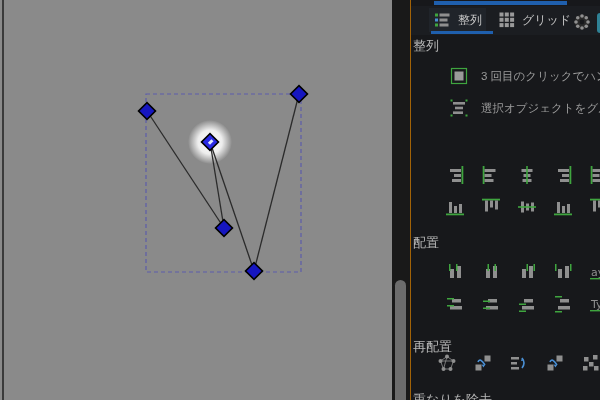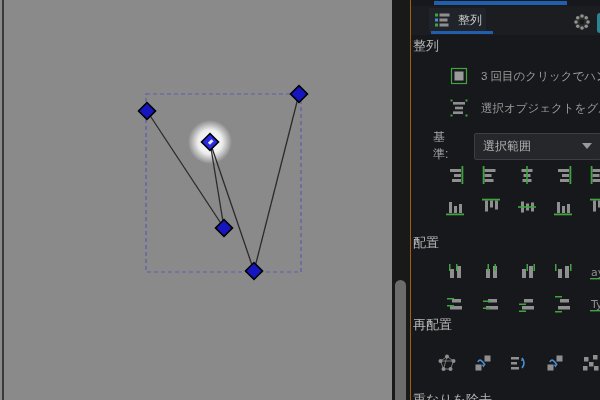--- a/index.html
+++ b/index.html
@@ -82,20 +82,36 @@
               <rect x="2" y="3.5" width="3" height="3" fill="#3fa53f"></rect>
               <rect x="6.5" y="3.5" width="10" height="3" fill="#8f8f8f"></rect>
               <rect x="2" y="8.5" width="3" height="3" fill="#4a8fd4"></rect>
               <rect x="6.5" y="8.5" width="8" height="3" fill="#8f8f8f"></rect>
               <rect x="2" y="13.5" width="3" height="3" fill="#3fa53f"></rect>
               <rect x="6.5" y="13.5" width="9" height="3" fill="#8f8f8f"></rect>
             </svg>
           </span>
         <span>整列</span>
       </div>
+      <div class="tab" style="left:82px;">
+        <span class="cell">
+            <svg width="20" height="20" viewBox="0 0 20 20">
+              <rect x="2.5" y="2.5" width="4" height="4" fill="#9a9a9a"></rect>
+              <rect x="7.8" y="2.5" width="4" height="4" fill="#9a9a9a"></rect>
+              <rect x="13.1" y="2.5" width="4" height="4" fill="#9a9a9a"></rect>
+              <rect x="2.5" y="7.8" width="4" height="4" fill="#9a9a9a"></rect>
+              <rect x="7.8" y="7.8" width="4" height="4" fill="#9a9a9a"></rect>
+              <rect x="13.1" y="7.8" width="4" height="4" fill="#9a9a9a"></rect>
+              <rect x="2.5" y="13.1" width="4" height="4" fill="#9a9a9a"></rect>
+              <rect x="7.8" y="13.1" width="4" height="4" fill="#9a9a9a"></rect>
+              <rect x="13.1" y="13.1" width="4" height="4" fill="#9a9a9a"></rect>
+            </svg>
+          </span>
+        <span>グリッド</span>
+      </div>
       <div class="gearbox">
         <span class="cell">
             <svg width="20" height="20" viewBox="0 0 20 20">
               <circle cx="10" cy="10" r="7.5" fill="#2a2a2a"></circle>
               <circle cx="16" cy="10" r="1.8" fill="#909090"></circle>
               <circle cx="14.242640687119286" cy="14.242640687119284" r="1.8" fill="#909090"></circle>
               <circle cx="10" cy="16" r="1.8" fill="#909090"></circle>
               <circle cx="5.757359312880715" cy="14.242640687119286" r="1.8" fill="#909090"></circle>
               <circle cx="4" cy="10" r="1.8" fill="#909090"></circle>
               <circle cx="5.757359312880714" cy="5.757359312880715" r="1.8" fill="#909090"></circle>
@@ -128,27 +144,20 @@
             <rect x="4" y="13.4" width="10" height="2.6" fill="#8f8f8f"></rect>
             <rect x="1.5" y="1.5" width="2" height="2" fill="#3fa53f"></rect>
             <rect x="16.5" y="1.5" width="2" height="2" fill="#3fa53f"></rect>
             <rect x="1.5" y="16.5" width="2" height="2" fill="#3fa53f"></rect>
             <rect x="16.5" y="16.5" width="2" height="2" fill="#3fa53f"></rect>
           </svg>
         </span>
       <span>選択オブジェクトをグループとして移動</span>
     </div>
 
-    <div class="anchor-row">
-      <span>基準:</span>
-      <div class="dropdown">
-        <span>選択範囲</span>
-        <span class="dd-arrow"></span>
-      </div>
-    </div>
 
     <div class="icon-row" style="top:164px;" id="align-row-0">
         <span class="cell">
           <svg width="20" height="20" viewBox="0 0 20 20">
             <rect x="5" y="4" width="11" height="3" fill="#8f8f8f"></rect>
             <rect x="9" y="9" width="7" height="3" fill="#8f8f8f"></rect>
             <rect x="7" y="14" width="9" height="3" fill="#8f8f8f"></rect>
             <rect x="16.5" y="1" width="1.8" height="18" fill="#3fa53f"></rect>
           </svg>
         </span>
@@ -303,21 +312,21 @@
           </svg>
         </span>
         <span class="cell">
           <svg width="20" height="20" viewBox="0 0 20 20">
             <text x="2" y="14" font-size="11" fill="#8f8f8f" font-family="&quot;DejaVu Sans&quot;,sans-serif">Ty</text>
             <rect x="1" y="16" width="18" height="1.4" fill="#3fa53f"></rect>
           </svg>
         </span>
       </div>
 
-    <div class="sec-title" style="top:316px;">再配置</div>
+    <div class="sec-title" style="top:338px;">再配置</div>
     <div class="icon-row rearr" style="top:352px;" id="rearr-row-0">
         <span class="cell">
           <svg width="20" height="20" viewBox="0 0 20 20">
             <path d="M10,3.5 L3.5,8 L6.5,16 L13.5,16 L16.5,8 Z M3.5,8 L16.5,8 M10,3.5 L6.5,16" stroke="#8f8f8f" stroke-width="0.8" fill="none"></path>
             <circle cx="10" cy="3.5" r="2" fill="#8f8f8f"></circle>
             <circle cx="3.5" cy="8" r="2" fill="#8f8f8f"></circle>
             <circle cx="16.5" cy="8" r="2" fill="#8f8f8f"></circle>
             <circle cx="6.5" cy="16" r="2" fill="#8f8f8f"></circle>
             <circle cx="13.5" cy="16" r="2" fill="#8f8f8f"></circle>
           </svg>

